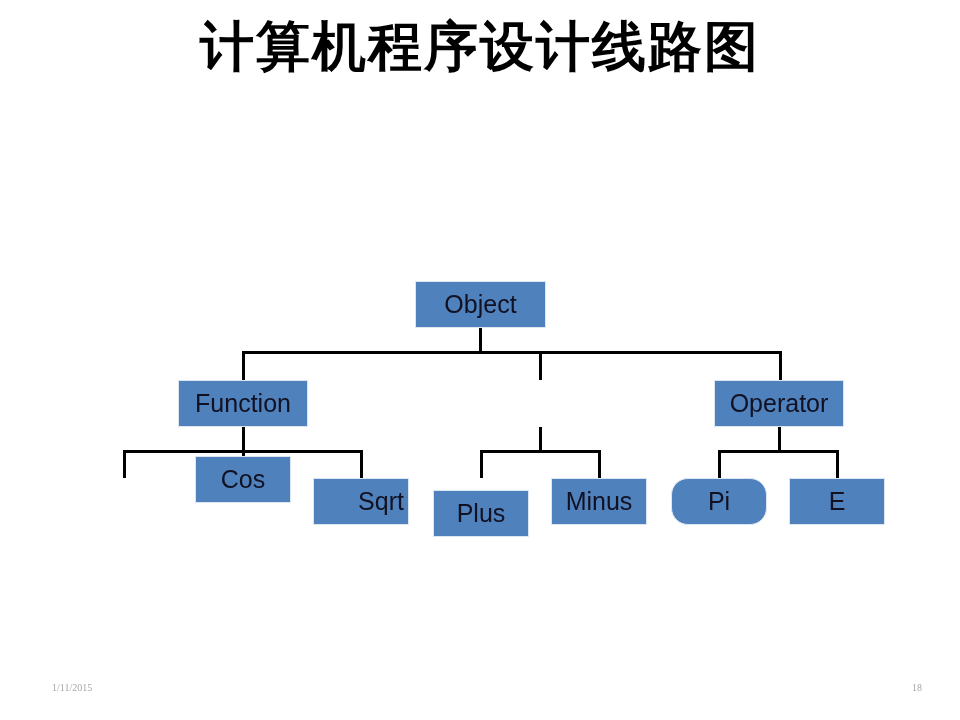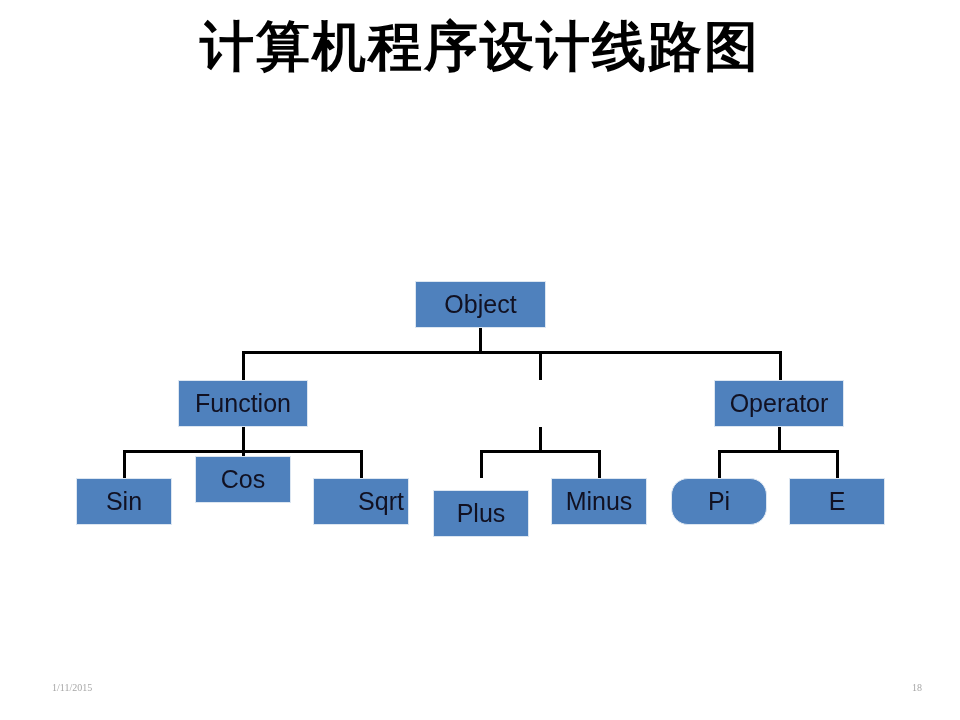--- a/index.html
+++ b/index.html
@@ -109,21 +109,20 @@
     <div class="connector v" style="left:778px; top:427px; height:25px;"></div>
     <div class="connector h" style="left:718px; top:450px; width:121px;"></div>
     <div class="connector v" style="left:718px; top:450px; height:28px;"></div>
     <div class="connector v" style="left:836px; top:450px; height:28px;"></div>
 
     <div class="node" style="left:415px; top:281px; width:131px; height:47px;">Object</div>
 
     <div class="node" style="left:178px; top:380px; width:130px; height:47px;">Function</div>
     <div class="node" style="left:714px; top:380px; width:130px; height:47px;">Operator</div>
 
-    <div class="node" style="left:76px; top:478px; width:96px; height:47px;">Sin</div>
     <div class="node" style="left:195px; top:456px; width:96px; height:47px;">Cos</div>
     <div class="node" style="left:313px; top:478px; width:96px; height:47px;padding-left:40px;">Sqrt</div>
     <div class="node" style="left:433px; top:478px; width:96px; height:47px;margin-top:12px;">Plus</div>
     <div class="node" style="left:551px; top:478px; width:96px; height:47px;">Minus</div>
     <div class="node" style="left:671px; top:478px; width:96px; height:47px;border-radius:17px;">Pi</div>
     <div class="node" style="left:789px; top:478px; width:96px; height:47px;">E</div>
 
   </div>
 
   <div class="footer-text" id="footer-date">1/11/2015</div>

